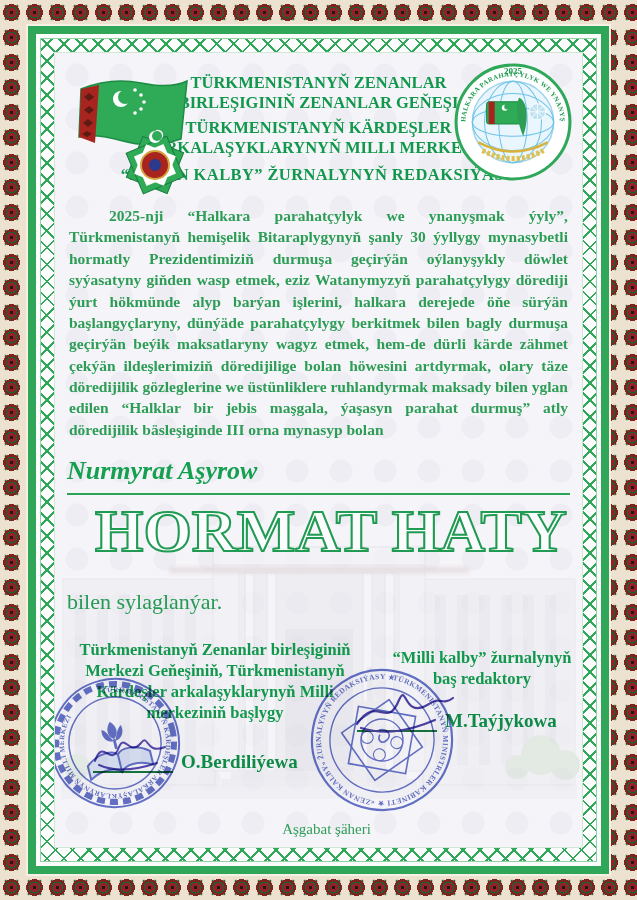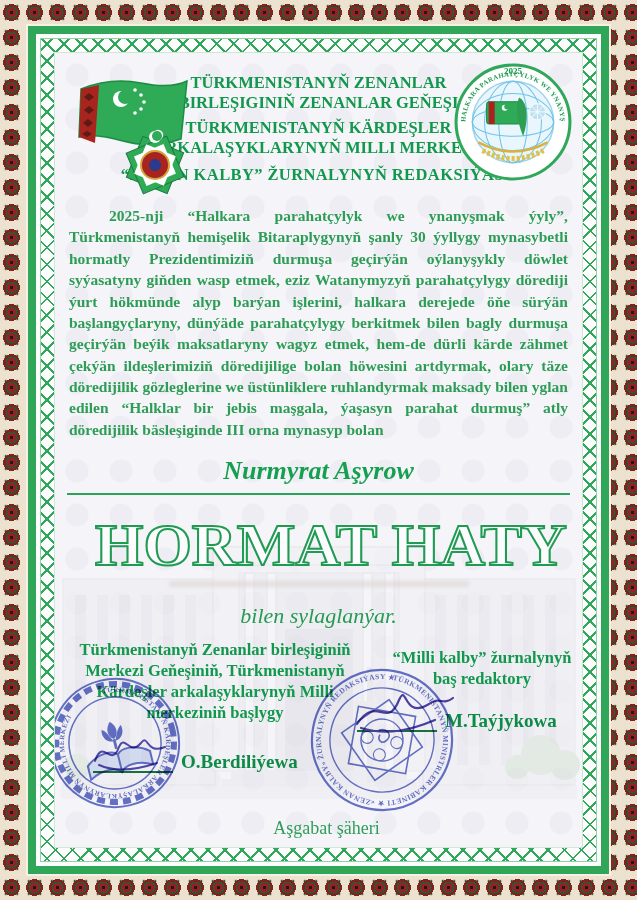--- a/index.html
+++ b/index.html
@@ -25,41 +25,41 @@
     background-size:44px 44px;padding:0 12px;}
   .header{position:relative;height:122px;margin-top:4px;z-index:2;}
   .org{font-weight:bold;text-align:center;font-size:16.5px;line-height:1.22;color:#12984c;}
   .org1{margin:20px 96px 5px;}
   .org2{margin:0 86px 6px;}
   .org3{margin:0 2px;letter-spacing:.4px;}
   .flag-wrap{position:absolute;left:2px;top:0;width:130px;height:126px;}
   .emblem-wrap{position:absolute;right:-4px;top:-12px;width:122px;height:122px;}
   .body-par{position:relative;z-index:2;margin:10px 2px 14px;text-align:justify;text-indent:40px;
     font-weight:bold;font-size:15.5px;line-height:1.38;color:#2d9d56;}
-  .recipient{position:relative;z-index:2;margin-top:16px;text-align:center;
+  .recipient{position:relative;z-index:2;margin-top:16px;
     font-style:italic;font-weight:bold;font-size:26px;color:#15a050;}
   .divider{margin-top:7px;border-top:2.5px solid #2aa456;}
-  .title-wrap{margin-top:16px;text-align:center;position:relative;z-index:2;}
+  .title-wrap{margin-top:2px;text-align:center;position:relative;z-index:2;}
   .sign-bar{margin:0 auto;width:300px;height:6px;background:#ddd3d4;filter:blur(2px);opacity:.65;}
-  .award{position:relative;z-index:2;margin-top:16px;text-align:center;font-size:22px;color:#249a53;font-style:italic;}
+  .award{position:relative;z-index:2;margin-top:16px;font-size:22px;color:#249a53;}
   .role{position:absolute;z-index:2;font-weight:bold;text-align:center;
     font-size:16.5px;line-height:1.28;color:#12984c;}
   .role-left{left:10px;top:586px;width:300px;}
   .role-right{right:6px;top:594px;width:188px;}
   .sigrow{position:absolute;z-index:2;display:flex;align-items:flex-end;gap:8px;}
   .sigrow-left{left:38px;top:698px;}
   .sigrow-right{left:302px;top:657px;}
   .sig-line{display:inline-block;width:80px;height:16px;border-bottom:2px solid #17713c;position:relative;}
   .sig-name{font-weight:bold;font-size:19px;color:#0d8b46;font-family:Liberation Serif, serif;}
   .squiggle{position:absolute;left:-6px;top:-30px;}
   .stamp{position:absolute;z-index:3;mix-blend-mode:multiply;opacity:.85;}
   .stamp-left{left:-10px;top:620px;transform:rotate(-14deg);}
   .stamp-center{left:252px;top:612px;transform:rotate(10deg);}
   .footer{position:absolute;z-index:2;left:16px;right:0;bottom:6px;text-align:center;
-    font-size:18px;line-height:1.45;color:#2f9e58;}
+    font-size:15px;line-height:1.45;color:#2f9e58;}
   .watermark{position:absolute;z-index:0;left:0;bottom:38px;opacity:.5;}
 </style>
 </head>
 <body>
 
 <div class="page">
  <div class="frame-green">
   <div class="frame-zig">
    <div class="content">
 

